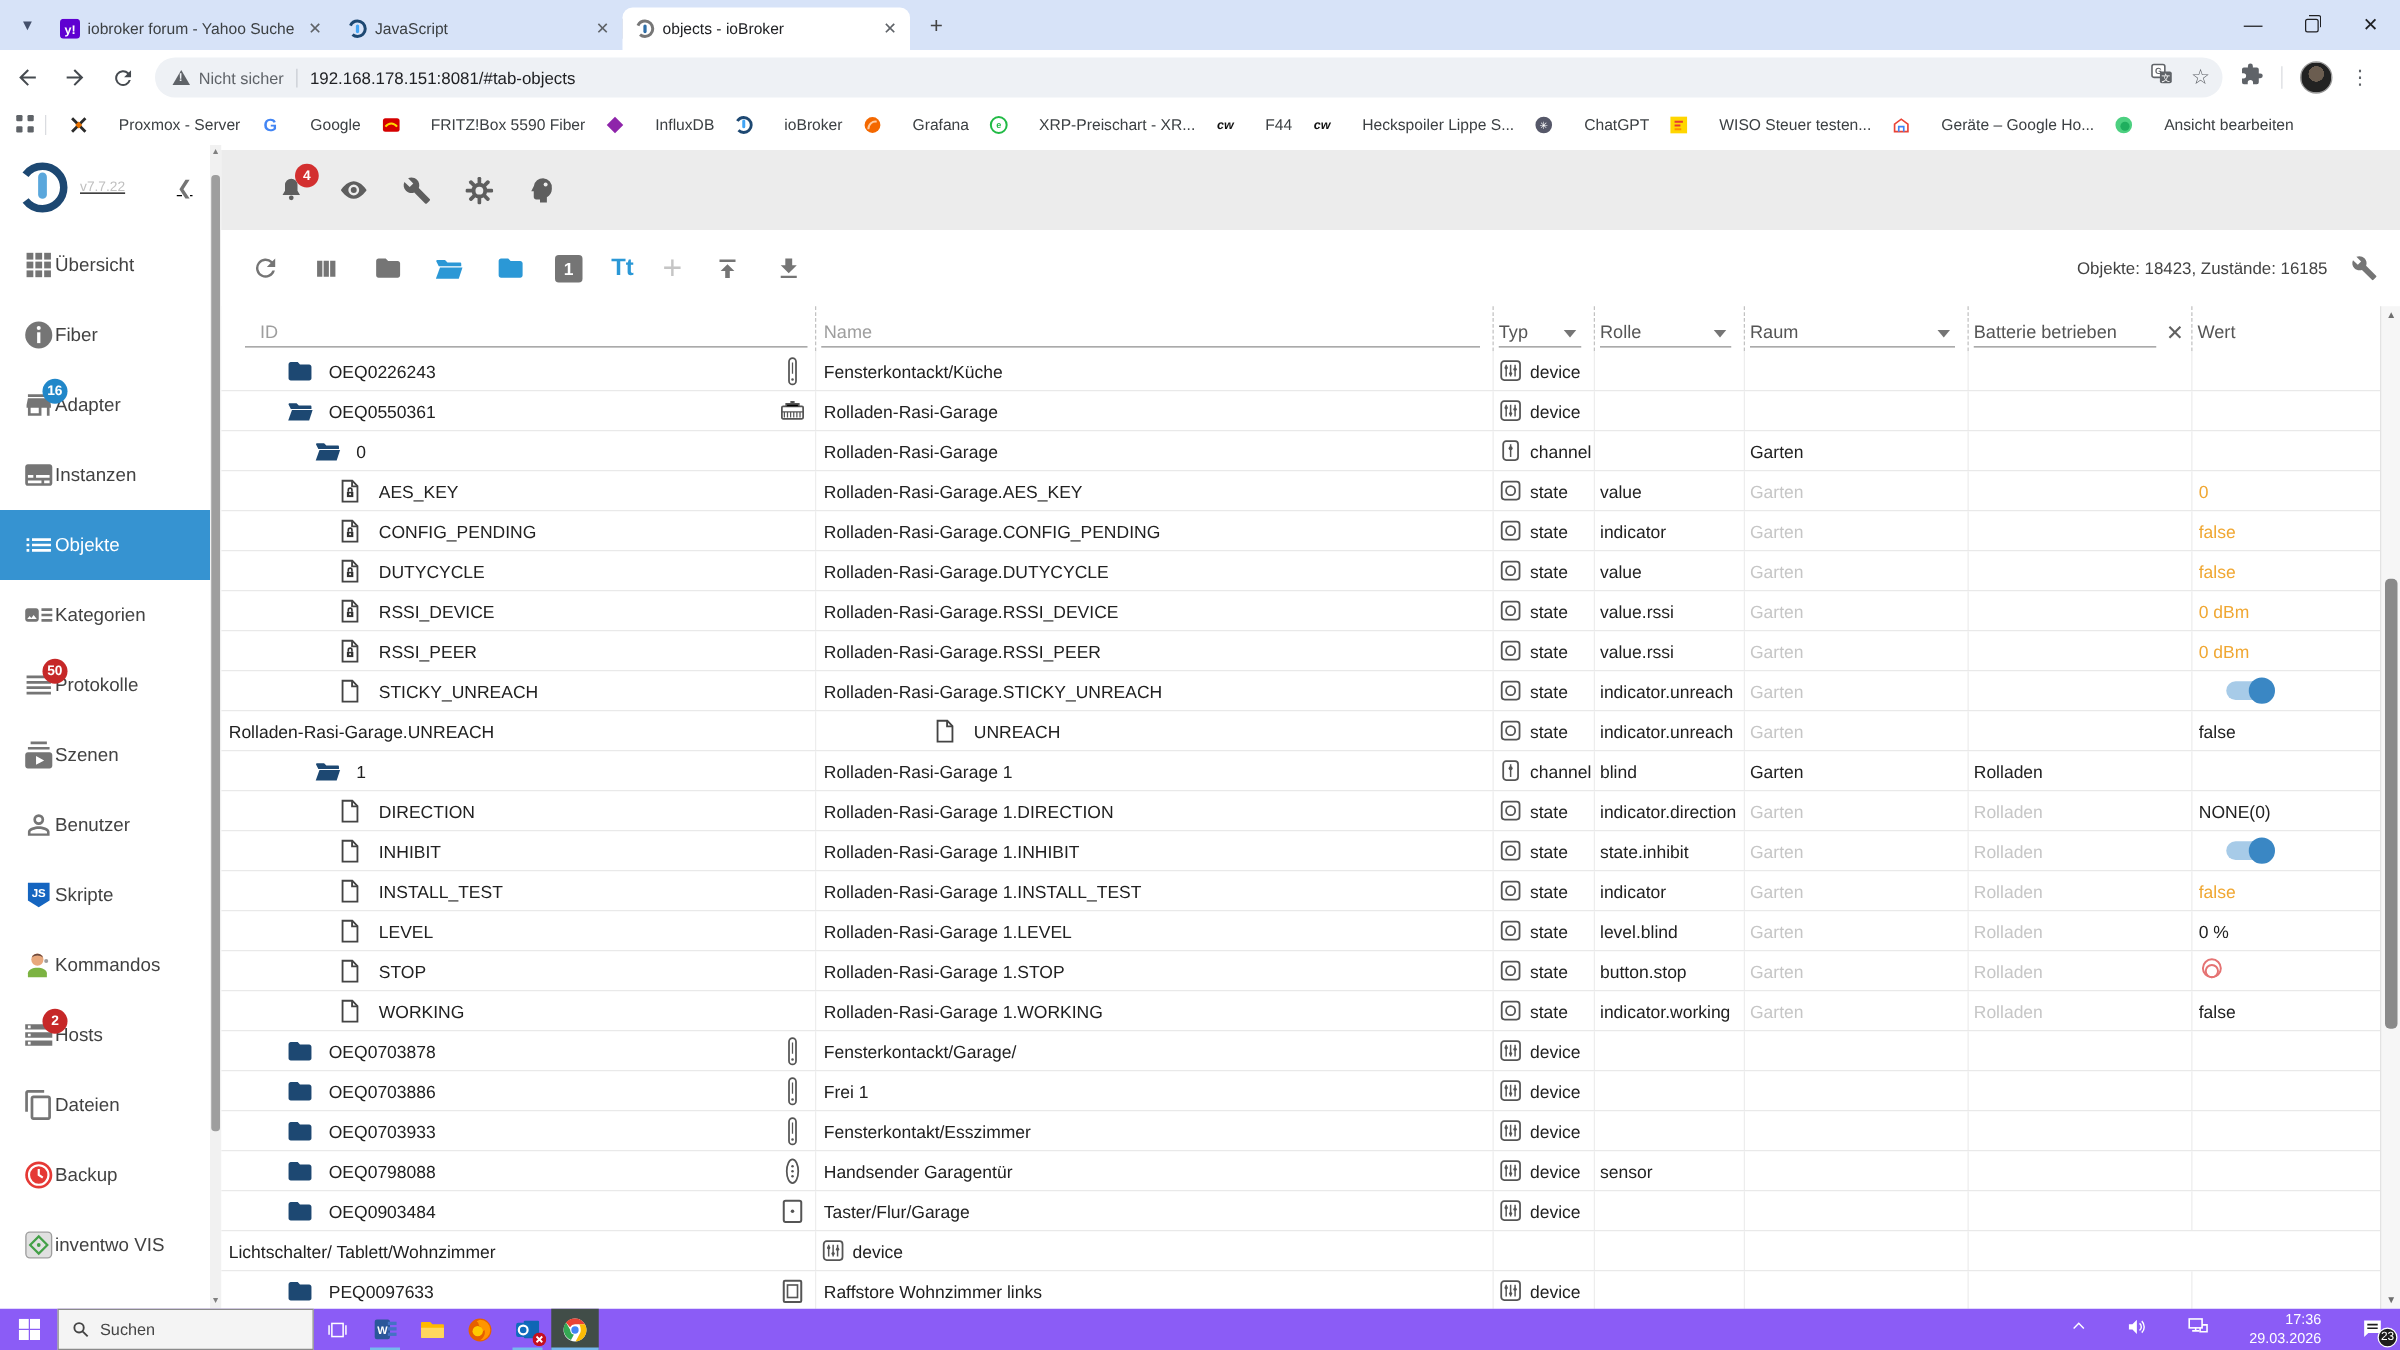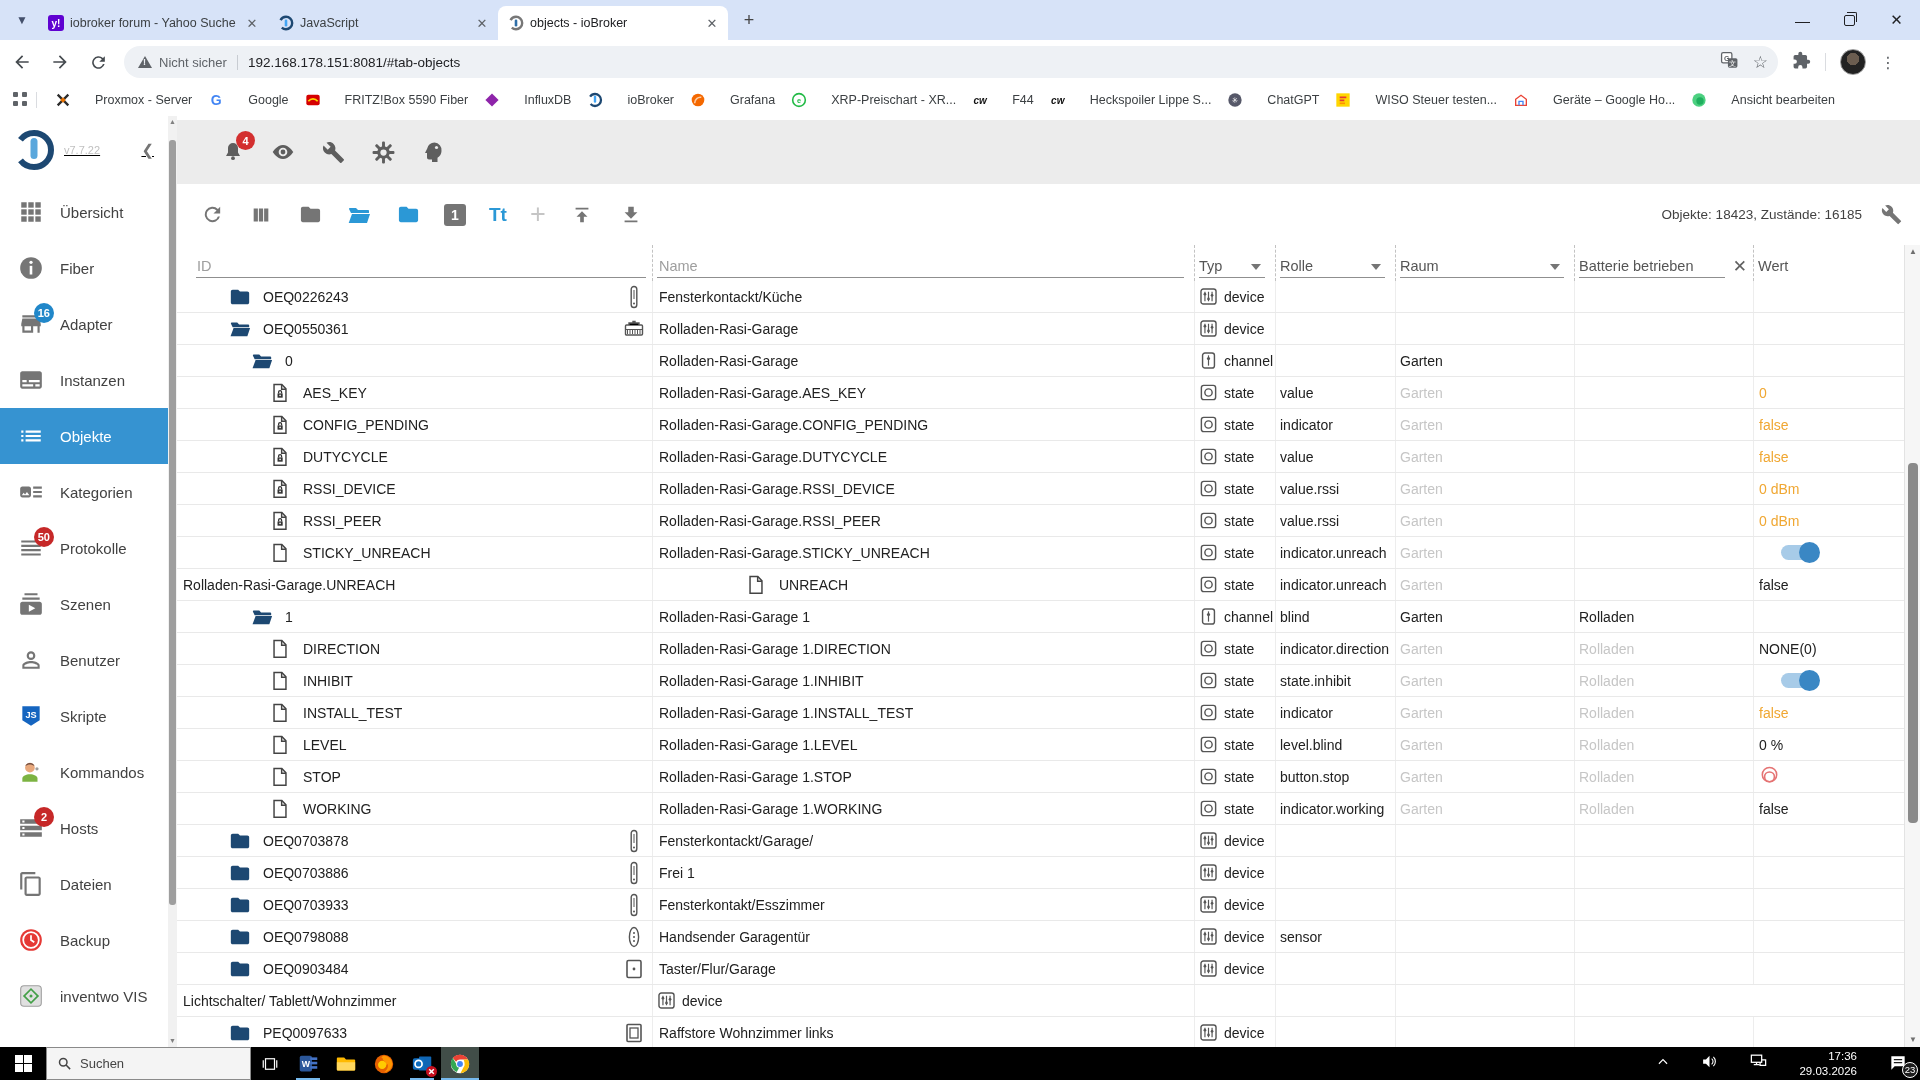--- a/index.html
+++ b/index.html
@@ -42,21 +42,21 @@
 
   
   .page { position:absolute; top:116px; left:0; width:1920px; height:931px; background:#fff; }
 
   .sidebar { position:absolute; left:0; top:0; width:168px; height:931px; background:#fff; }
   .logo-row { height:68px; display:flex; align-items:center; padding-left:12px;text-decoration:underline; }
   .logo-ver { font-size:11px; color:#c0c0c0; margin-left:8px; }
   .logo-collapse { margin-left:auto; margin-right:14px; color:#757575; font-size:15px; }
   .nav-item { height:56px; display:flex; align-items:center; padding-left:18px; position:relative; color:#424242; }
   .nav-item .ni-icon { width:26px; height:26px; position:relative; display:flex; align-items:center; justify-content:center; }
-  .nav-item .ni-label { margin-left:16px; font-size:15px; }
+  .nav-item .ni-label { font-size:15px; }
   .nav-item.active { background:#3693d1; color:#fff; }
   .nav-badge { position:absolute; top:-8px; right:-10px; min-width:20px; height:20px; border-radius:10px; color:#fff; font-size:11px; font-weight:bold; display:flex; align-items:center; justify-content:center; padding:0 4px; }
 
   .side-scroll { position:absolute; left:168px; top:0; width:9px; height:931px; background:#f1f1f1; }
   .side-scroll .thumb { position:absolute; left:1px; width:7px; top:24px; height:765px; background:#9e9e9e; border-radius:3px; }
   .scroll-arrow { position:absolute; left:0; width:9px; height:12px; color:#808080; font-size:7px; text-align:center; line-height:12px; }
 
   .main { position:absolute; left:177px; top:0; width:1743px; height:931px; }
   .appbar { position:absolute; left:0; top:4px; width:1743px; height:64px; background:#ececec; display:flex; align-items:center; padding-left:42px; gap:22px; }
   .ab-icon { width:28px; height:28px; position:relative; display:flex; align-items:center; justify-content:center; }
@@ -69,21 +69,21 @@
   .tb-plus { color:#c5c5c5; font-size:27px; font-weight:300; }
   .tb-right { margin-left:auto; display:flex; align-items:center; gap:16px; }
   .tb-stats { font-size:13.5px; color:#424242; }
 
   
   .grid-cols { display:grid; grid-template-columns:475px 542px 81px 120px 179px 179px 1fr; }
   .thead { position:absolute; left:0; top:129px; width:1727px; height:36px; }
   .th { position:relative; display:flex; align-items:flex-end; padding:0 0 7px 4px; font-size:14.5px; color:#555; }
   .th .u { position:absolute; bottom:3px; left:4px; right:10px; border-bottom:1px solid #8f8f8f; }
   .th.c-id, .th.c-name { color:#9e9e9e; }
-  .th.c-id { padding-left:20px; } .th.c-id .u { left:19px; right:6px; }
+  .th.c-id { padding-left:31px; } .th.c-id .u { left:19px; right:6px; }
   .th.c-name { padding-left:6px; }
   .th + .th { border-left:1px dashed #c2c2c2; }
   .caret { position:absolute; right:14px; bottom:11px; width:0; height:0; border-left:5px solid transparent; border-right:5px solid transparent; border-top:6px solid #757575; }
   .th-x { position:absolute; right:6px; bottom:6px; font-size:17px; color:#616161; line-height:1; }
   .th.c-funktion .u { right:28px; }
 
   .tbody { position:absolute; left:0; top:165px; width:1727px; height:766px; overflow:hidden; }
   .trow { height:32px; border-bottom:1px solid #e9e9e9; }
   .td { display:flex; align-items:center; font-size:14px; color:#212121; overflow:hidden; white-space:nowrap; }
   .td + .td { border-left:1px solid #ededed; }
@@ -101,21 +101,21 @@
   .dev-icon { position:absolute; right:6px; top:4px; width:24px; height:24px; }
   .toggle { width:36px; height:15px; border-radius:8px; background:#a7cbe8; position:relative; margin-left:22px; }
   .toggle .knob { position:absolute; right:-3px; top:-3px; width:21px; height:21px; border-radius:50%; background:#3a87c4; }
   .typ-icon { width:19px; height:19px; flex:0 0 19px; }
 
   .main-scroll { position:absolute; left:1727px; top:129px; width:16px; height:802px; background:#f6f6f6; border-left:1px solid #e3e3e3; }
   .main-scroll .thumb { position:absolute; left:3px; width:10px; top:218px; height:360px; background:#8a8a8a; border-radius:4px; }
   .ms-arrow { position:absolute; left:0; width:16px; height:14px; color:#6f6f6f; font-size:8px; text-align:center; line-height:14px; }
 
   
-  .taskbar { position:absolute; left:0; top:1047px; width:1920px; height:33px; background:#000000; display:flex; align-items:stretch; color:#fff; }
+  .taskbar { position:absolute; left:0; top:1047px; width:1920px; height:33px; background:#8b5cf6; display:flex; align-items:stretch; color:#fff; }
   .tb-start { width:46px; display:flex; align-items:center; justify-content:center; }
   .tb-search { width:205px; background:#f4f4f4; border:1px solid #8a8a8a; display:flex; align-items:center; padding-left:10px; gap:8px; }
   .tb-search span { color:#444; font-size:13px; }
   .task-btn { width:38px; display:flex; align-items:center; justify-content:center; position:relative; }
   .task-btn.running::after { content:""; position:absolute; bottom:0; left:7px; right:7px; height:2.5px; background:#76b9ed; }
   .task-btn.active-app { background:#414d48; }
   .task-btn.active-app::after { left:0; right:0; }
   .tray { margin-left:auto; display:flex; align-items:center; gap:31px; padding-right:6px; }
   .tray-clock { text-align:right; font-size:11.5px; line-height:1.25; }
   .tray-notif { position:relative; width:26px; height:22px; }

